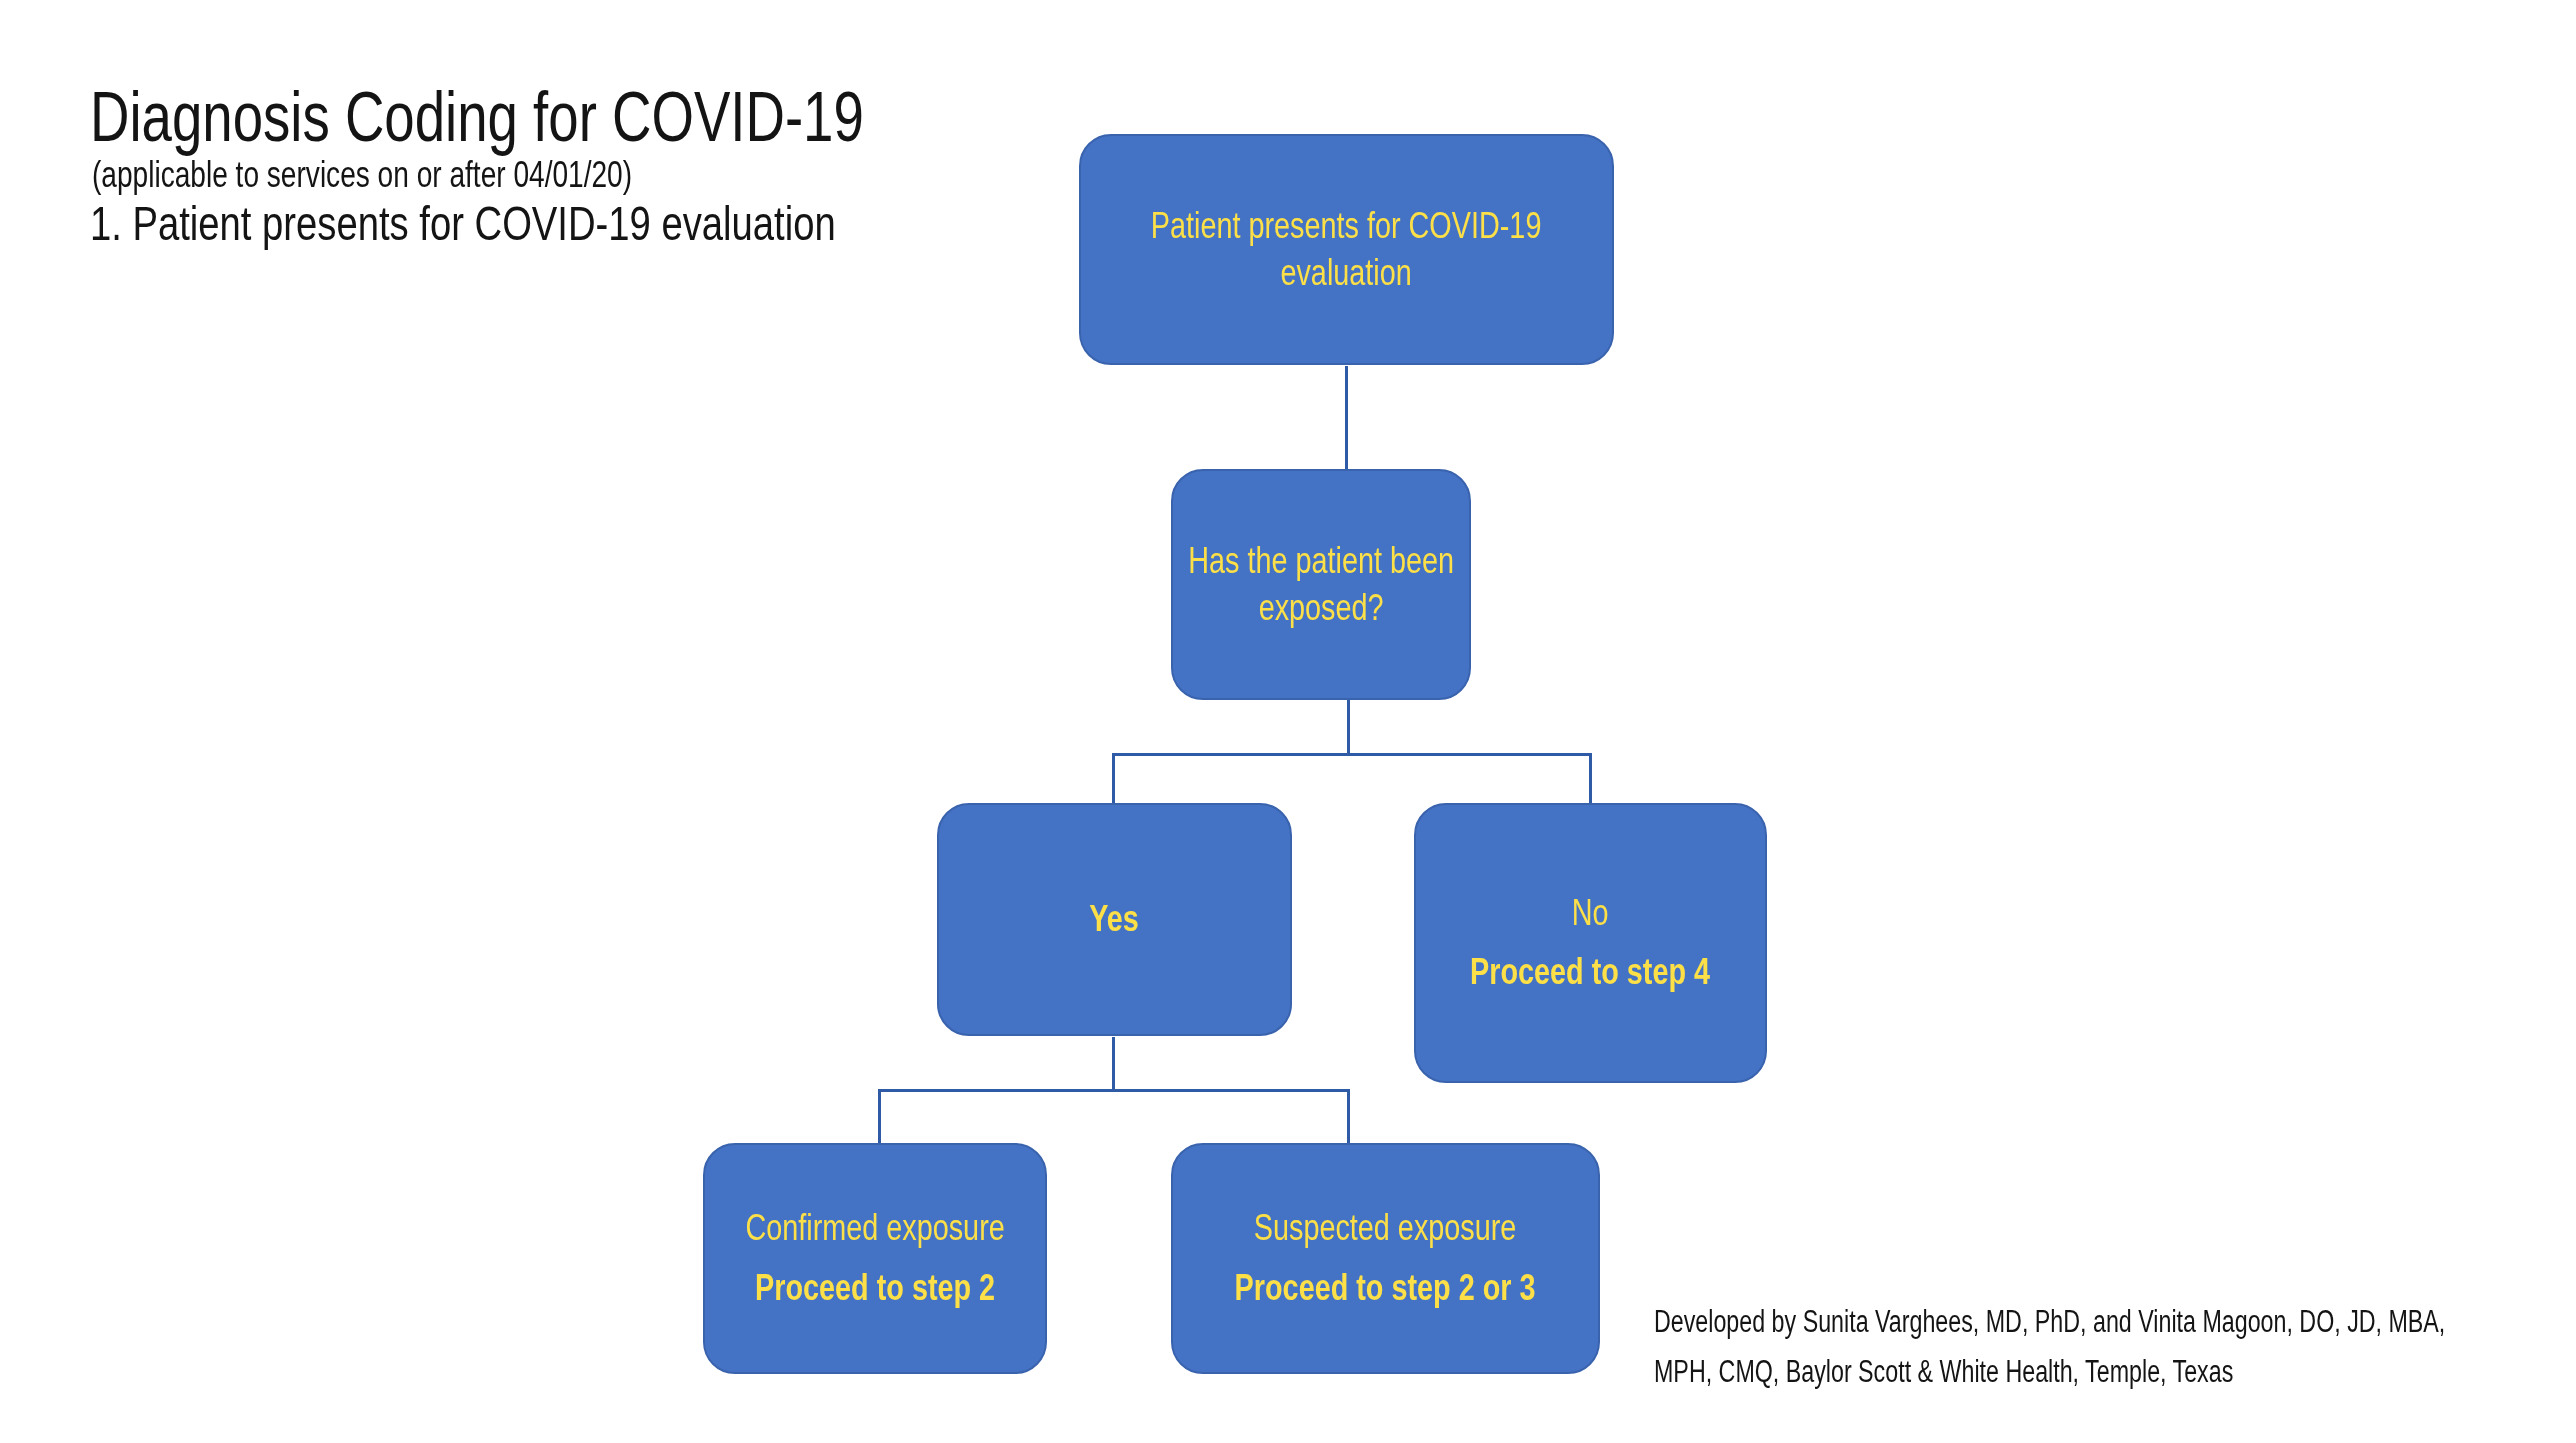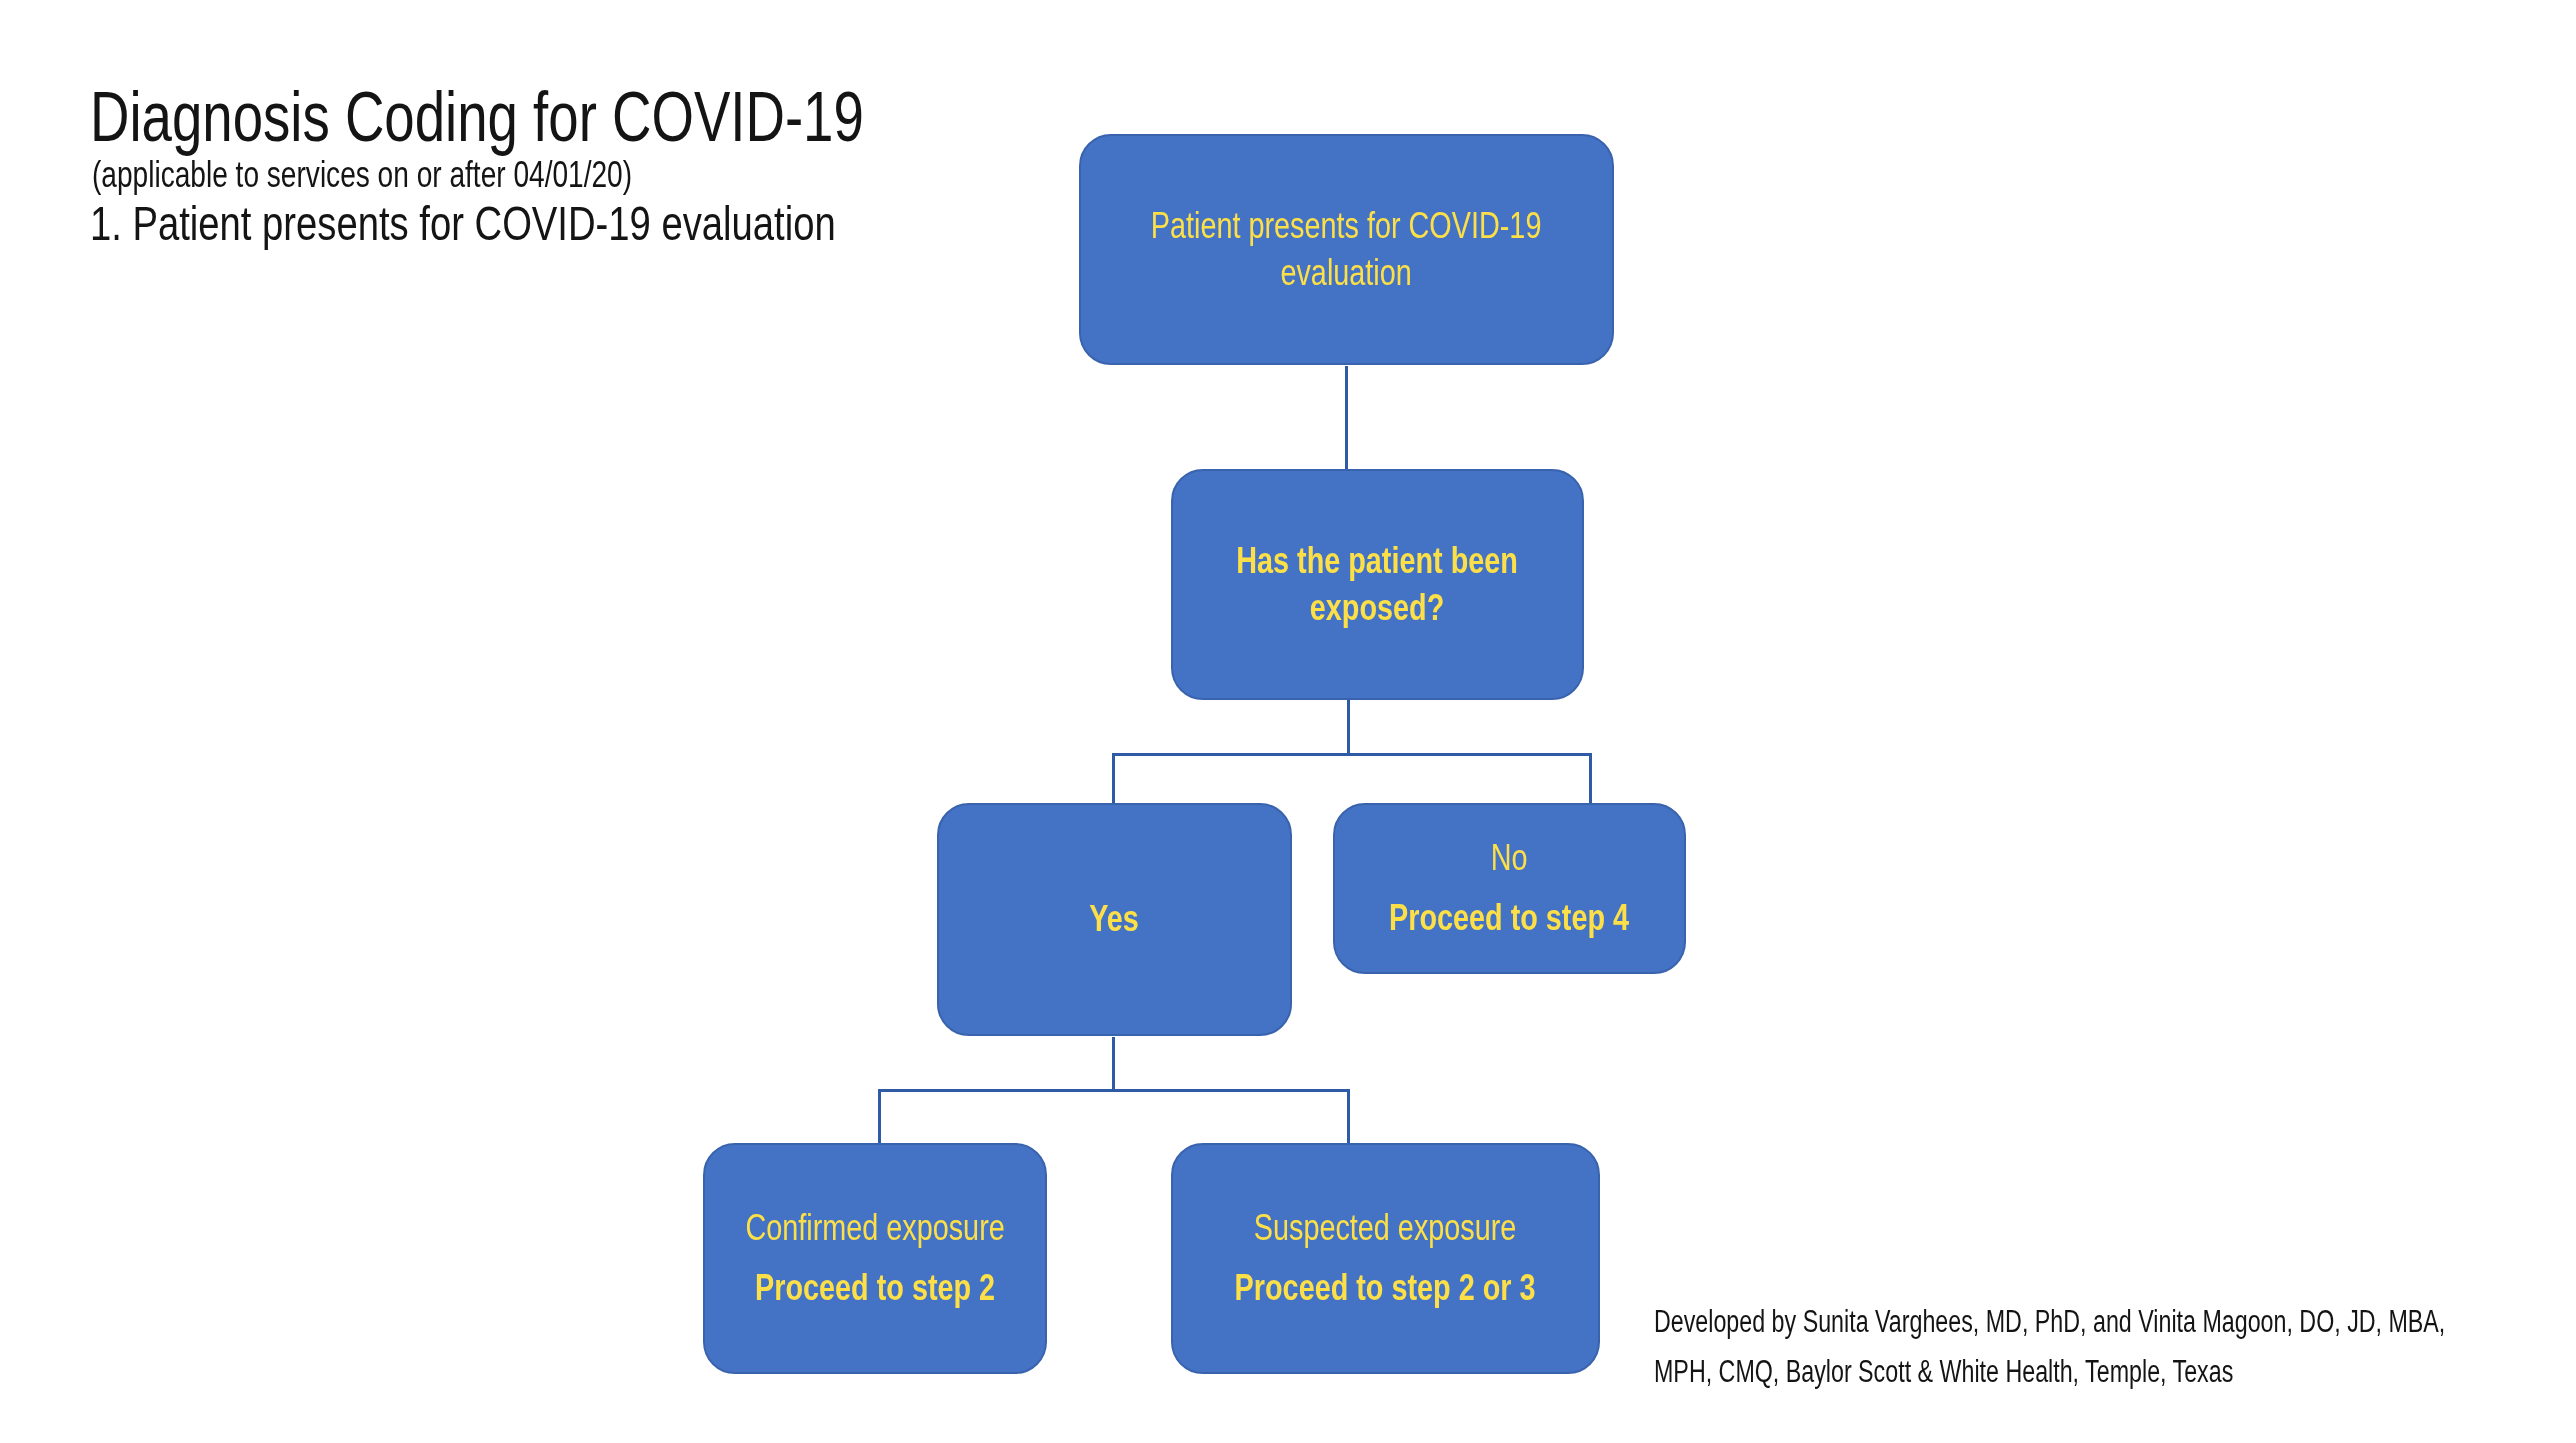--- a/index.html
+++ b/index.html
@@ -70,34 +70,34 @@
   <div class="conn v" style="left:878px; top:1089px; height:54px;"></div>
   <div class="conn v" style="left:1347px; top:1089px; height:54px;"></div>
 
   <div class="box" style="left:1079px; top:134px; width:535px; height:231px;">
     <div class="box-text">
       <div class="bline">Patient presents for COVID-19</div>
       <div class="bline">evaluation</div>
     </div>
   </div>
 
-  <div class="box" style="left:1171px; top:469px; width:413px; height:231px;font-weight:bold;">
+  <div class="box" style="left:1171px; top:469px; width:300px; height:231px;">
     <div class="box-text">
       <div class="bline">Has the patient been</div>
       <div class="bline">exposed?</div>
     </div>
   </div>
 
   <div class="box" style="left:937px; top:803px; width:355px; height:233px;font-weight:bold;">
     <div class="box-text">
       <div class="bline">Yes</div>
     </div>
   </div>
 
-  <div class="box" style="left:1333px; top:803px; width:353px; height:171px;">
+  <div class="box" style="left:1414px; top:803px; width:353px; height:280px;">
     <div class="box-text">
       <div class="bline">No</div>
       <div class="bline action">Proceed to step 4</div>
     </div>
   </div>
 
   <div class="box" style="left:703px; top:1143px; width:344px; height:231px;">
     <div class="box-text">
       <div class="bline">Confirmed exposure</div>
       <div class="bline action">Proceed to step 2</div>

